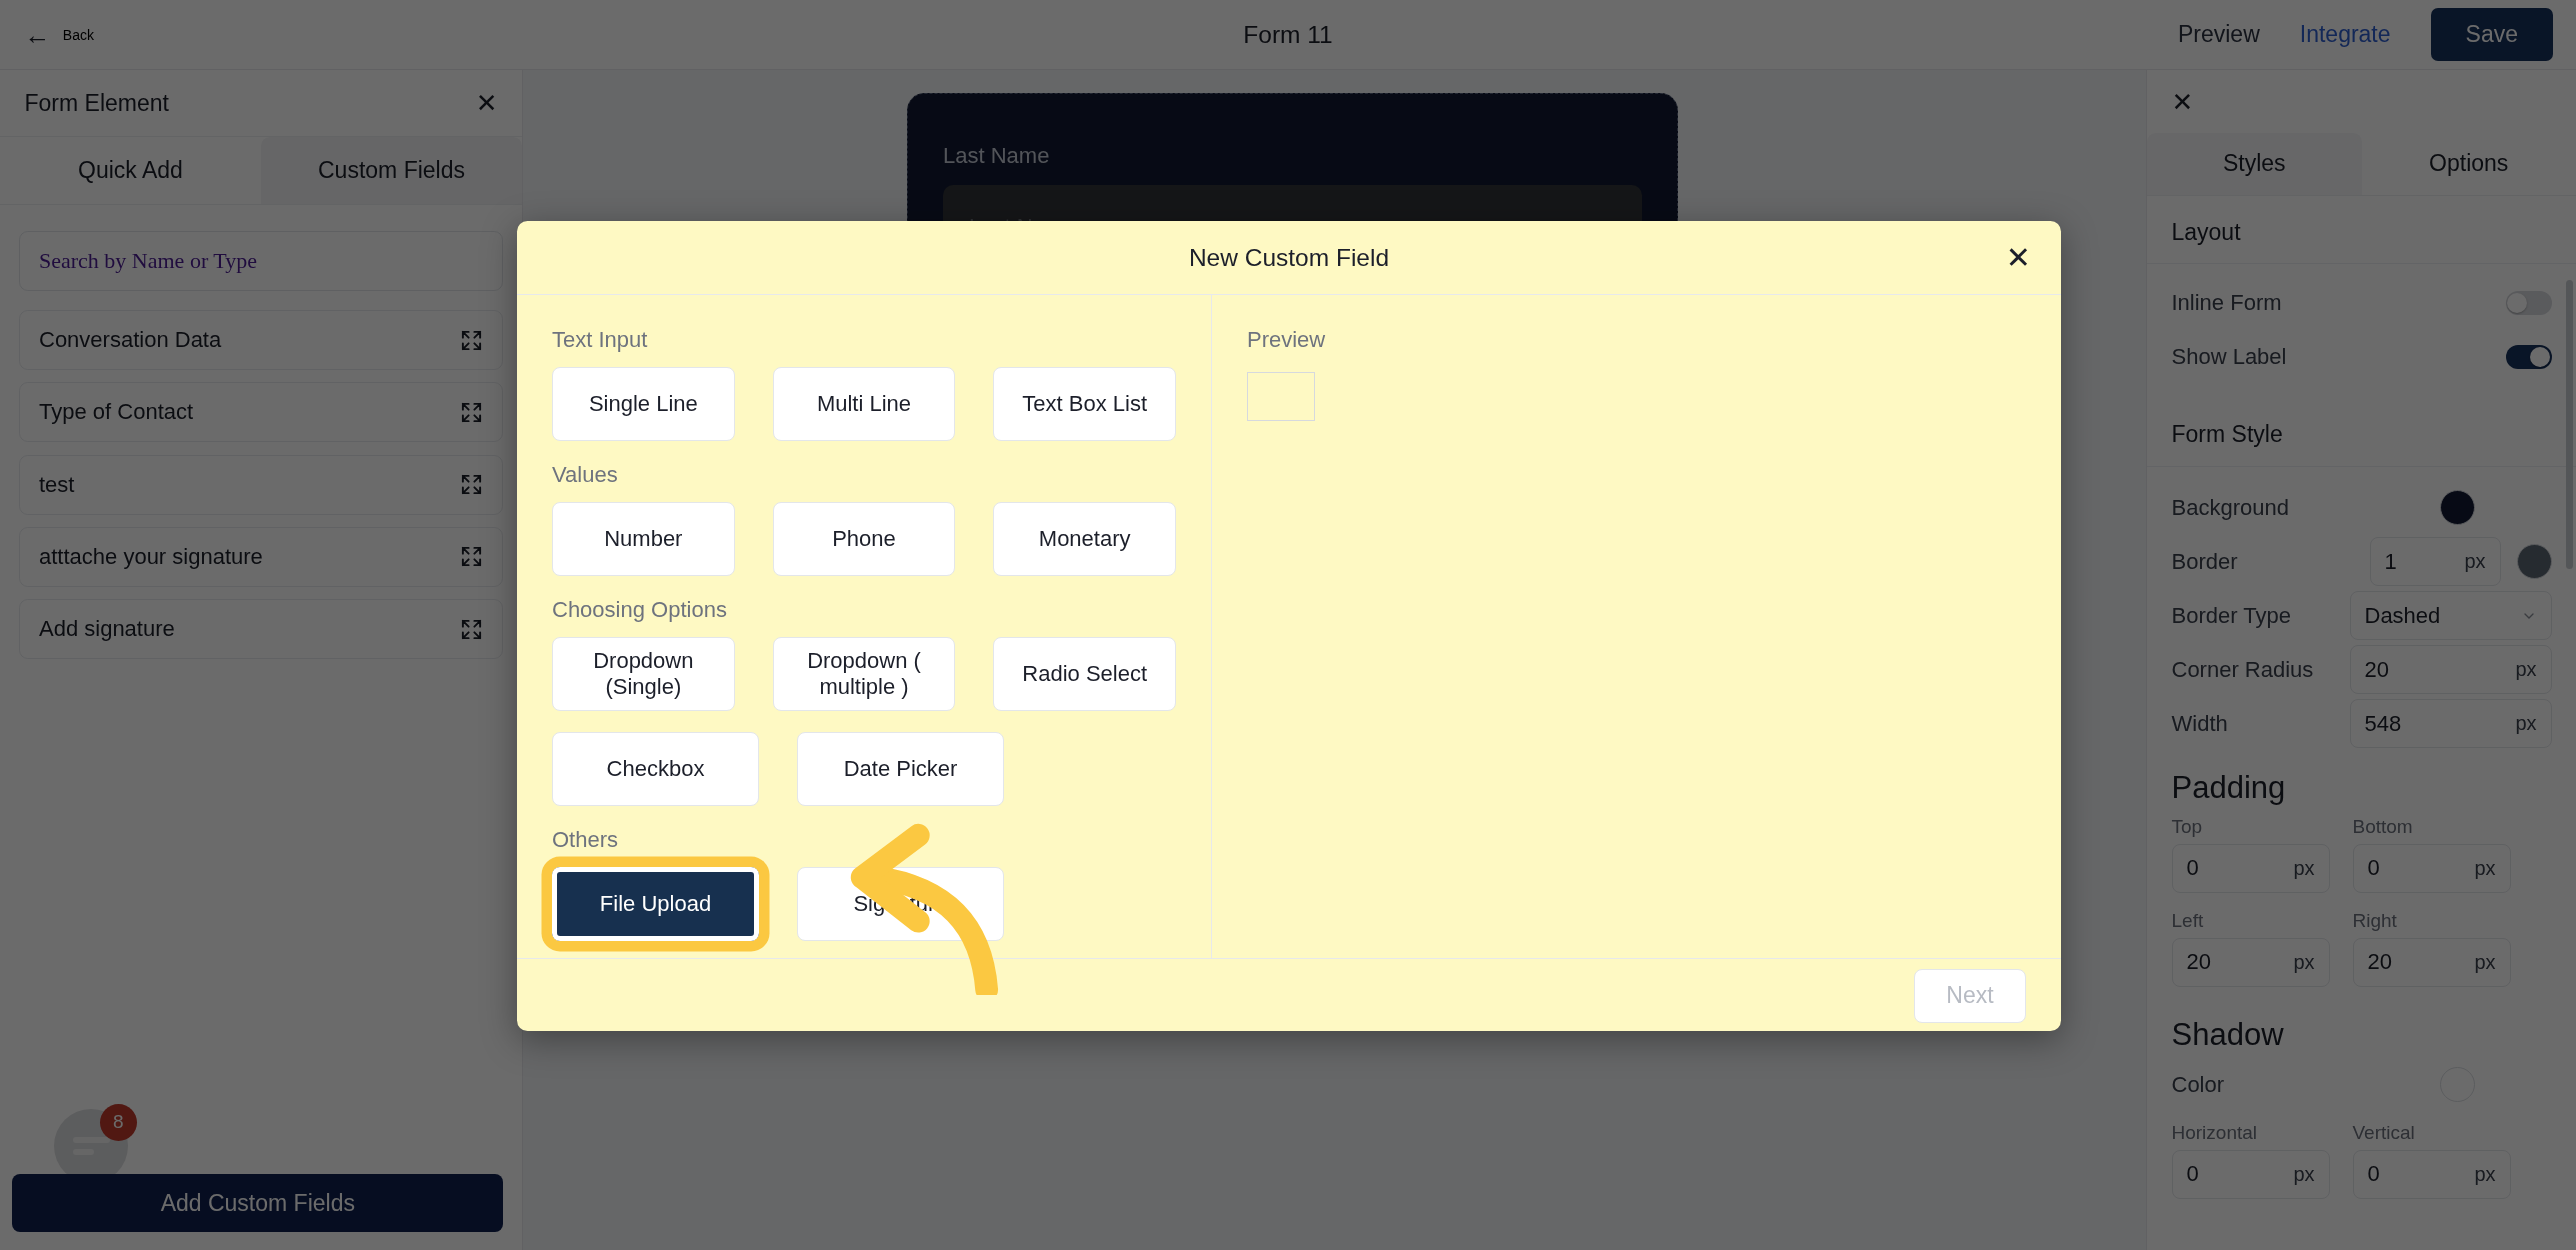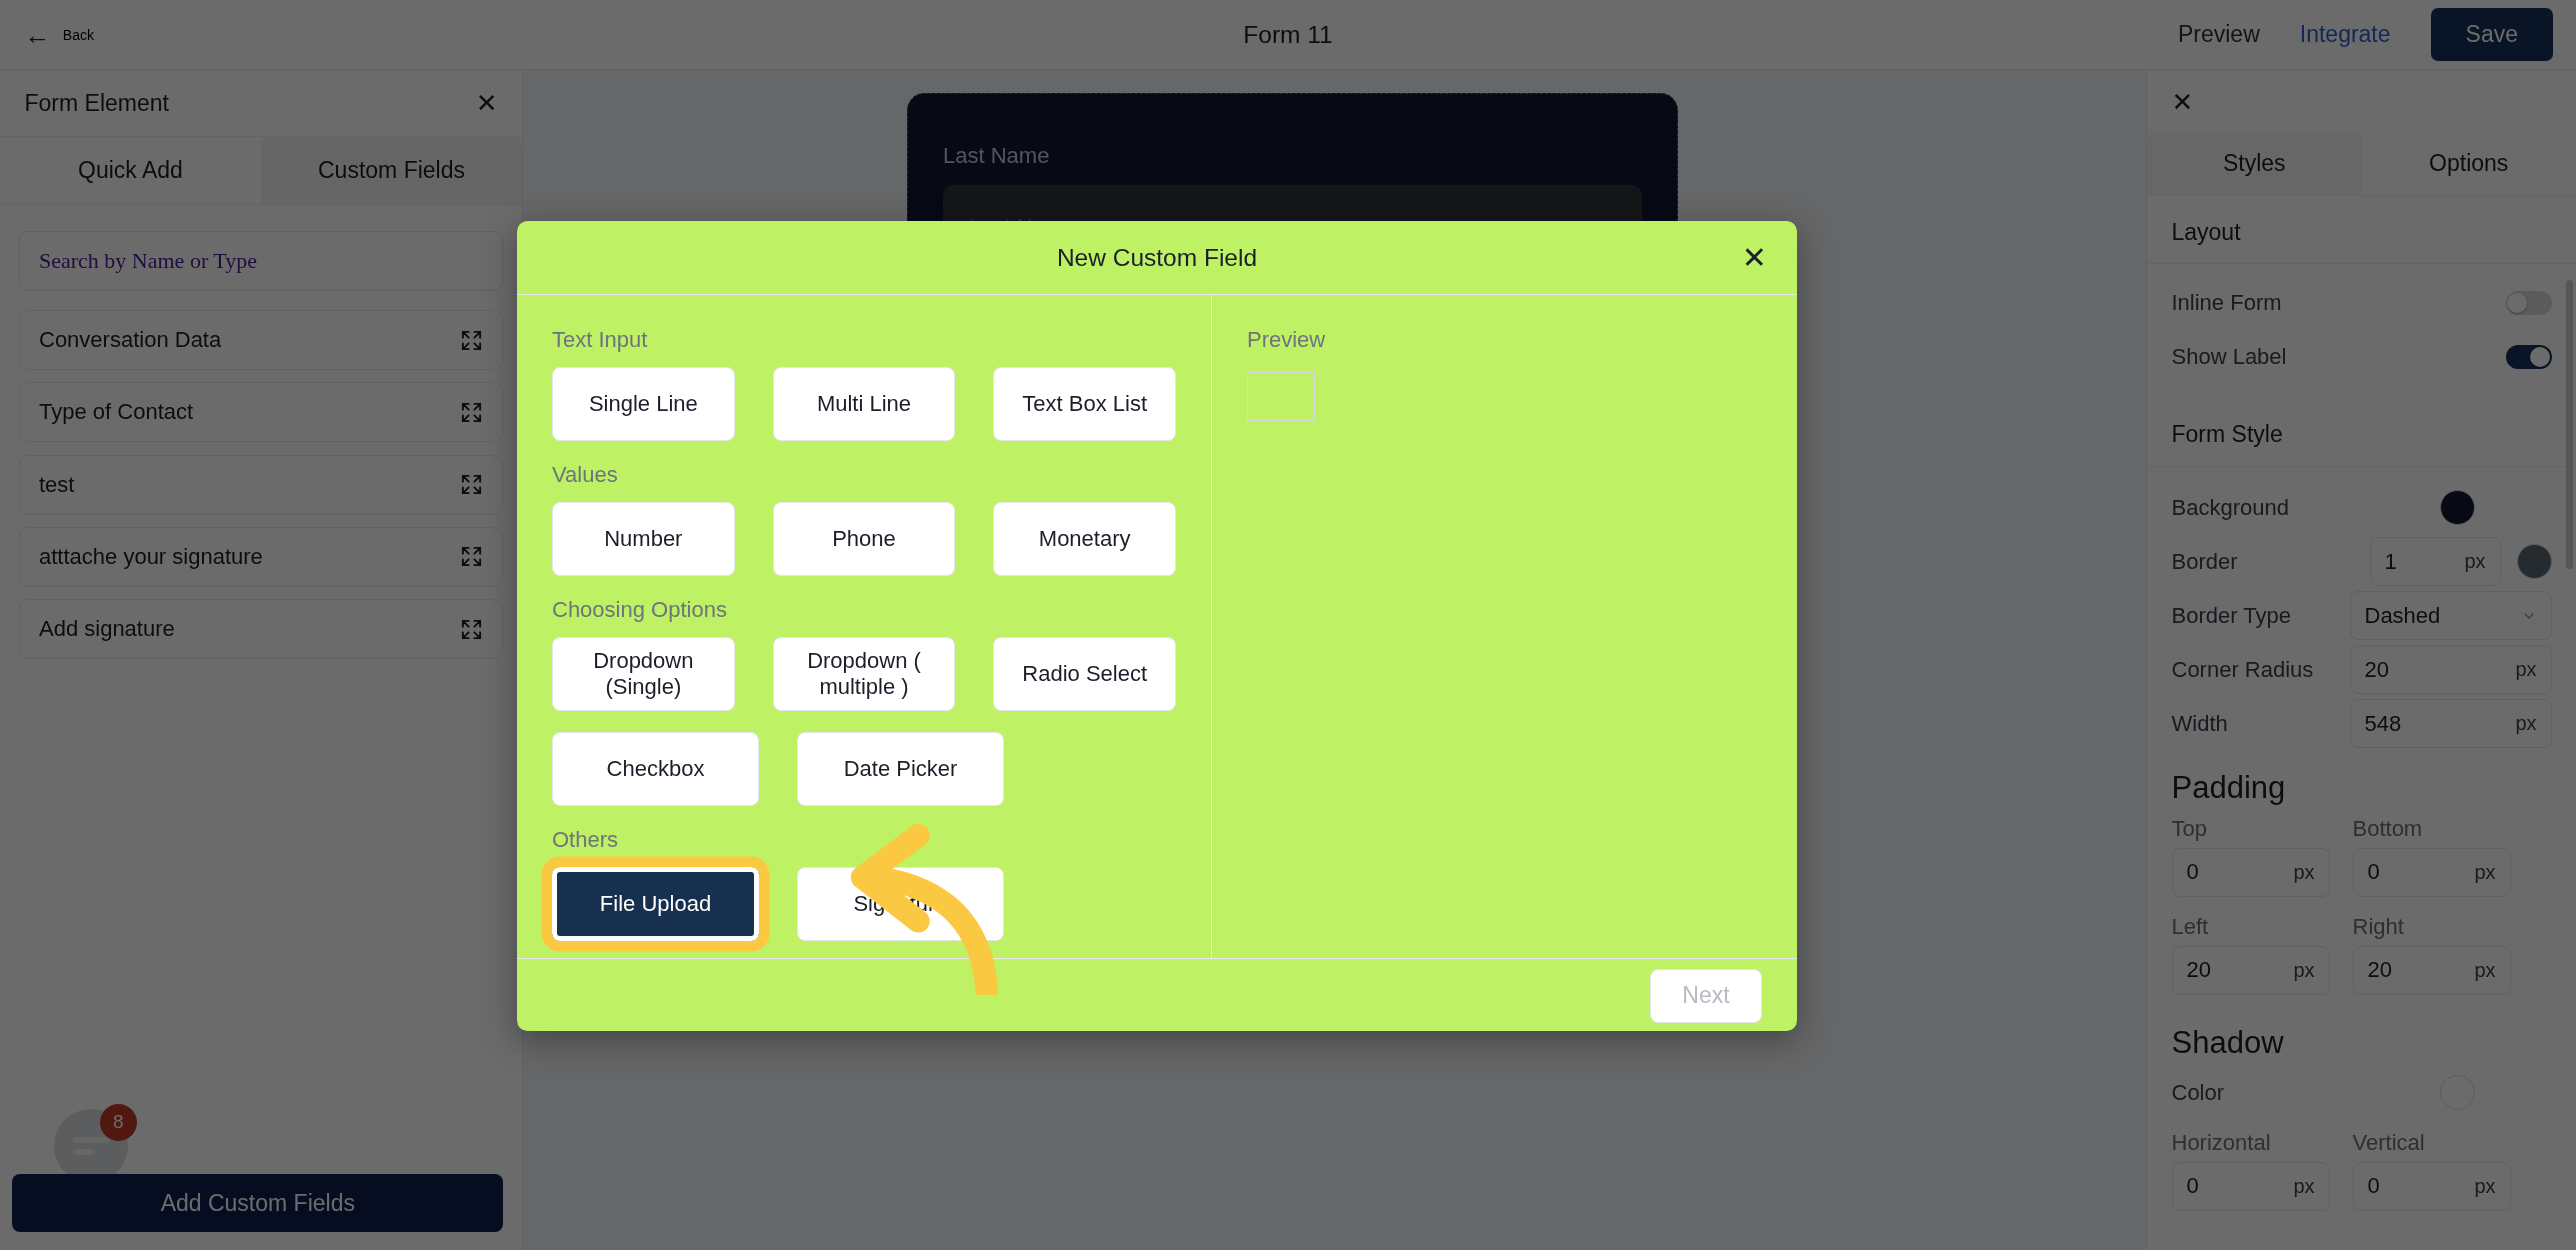--- a/index.html
+++ b/index.html
@@ -152,37 +152,37 @@
   .num-field .unit { font-size: 20px; color: #3b414e; }
   .select-field {
     width: 202px; height: 49px; border: 0.9px solid #e3e6ea; border-radius: 8px;
     display: flex; align-items: center; justify-content: space-between;
     padding: 0 14px; font-size: 22px; color: #1c1f2a; cursor: pointer;
   }
   .chev { width: 16px; height: 16px; }
   .rp-group-title { font-size: 31px; color: #1c1f2a; padding: 19px 24.5px 5.3px 24.5px; }
   .pad-grid { display: flex; flex-wrap: wrap; padding: 0 24.5px; gap: 12.3px 23px; }
   .pad-cell { width: 158px; }
-  .pad-cell .cap { font-size: 22px; color: #6b707c; margin: 5.3px 0 5.3px 0; }
+  .pad-cell .cap { font-size: 19px; color: #6b707c; margin: 5.3px 0 5.3px 0; }
   .pad-cell .num-field { width: 158px; }
   .rp-scrollbar {
     position: absolute; right: 3.5px; top: 210px; width: 7px; height: 289px;
     background: #c9ccd2; border-radius: 4.4px;
   }
 
   
   .dim {
     position: absolute; inset: 0; background: rgba(0,0,0,0.58); z-index: 50;
   }
 
   
   .modal {
     position: absolute; z-index: 60;
-    left: 517px; top: 221px; width: 1280px; height: 810px;
-    background: #bef264; border-radius: 10.5px; overflow: hidden;
+    left: 517px; top: 221px; width: 1544px; height: 810px;
+    background: #fef9c3; border-radius: 10.5px; overflow: hidden;
     box-shadow: 0 8.8px 35px rgba(0,0,0,.35);
   }
   .modal-head {
     height: 74px; position: relative; display: flex; align-items: center; justify-content: center;
     border-bottom: 0.9px solid #e7e9ec;
   }
   .modal-title { font-size: 24.5px; color: #1c1f2a; }
   .modal-close {
     position: absolute; right: 30px; font-size: 30px; color: #1c1f2a; cursor: pointer; line-height: 1;
   }

